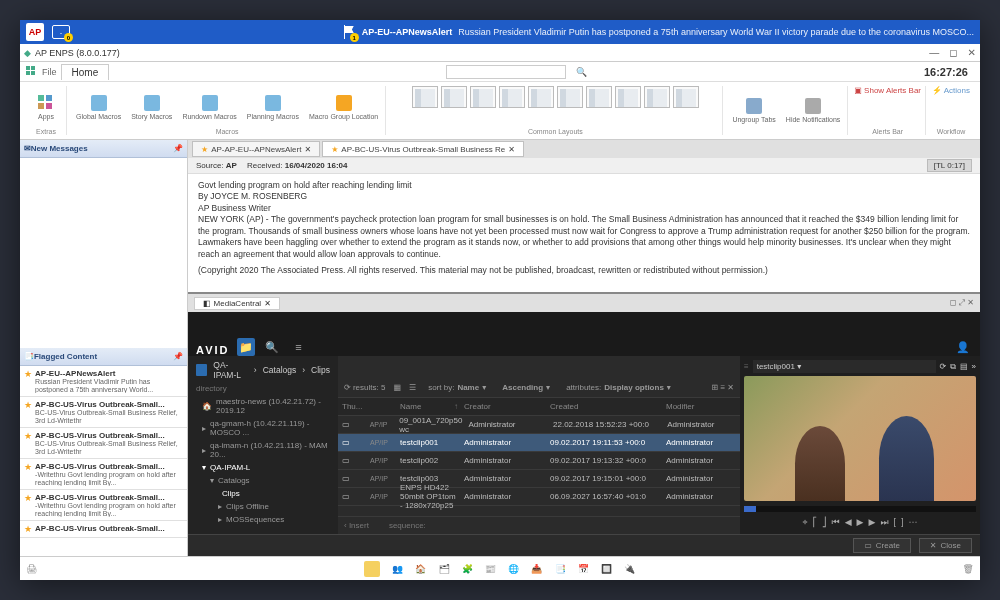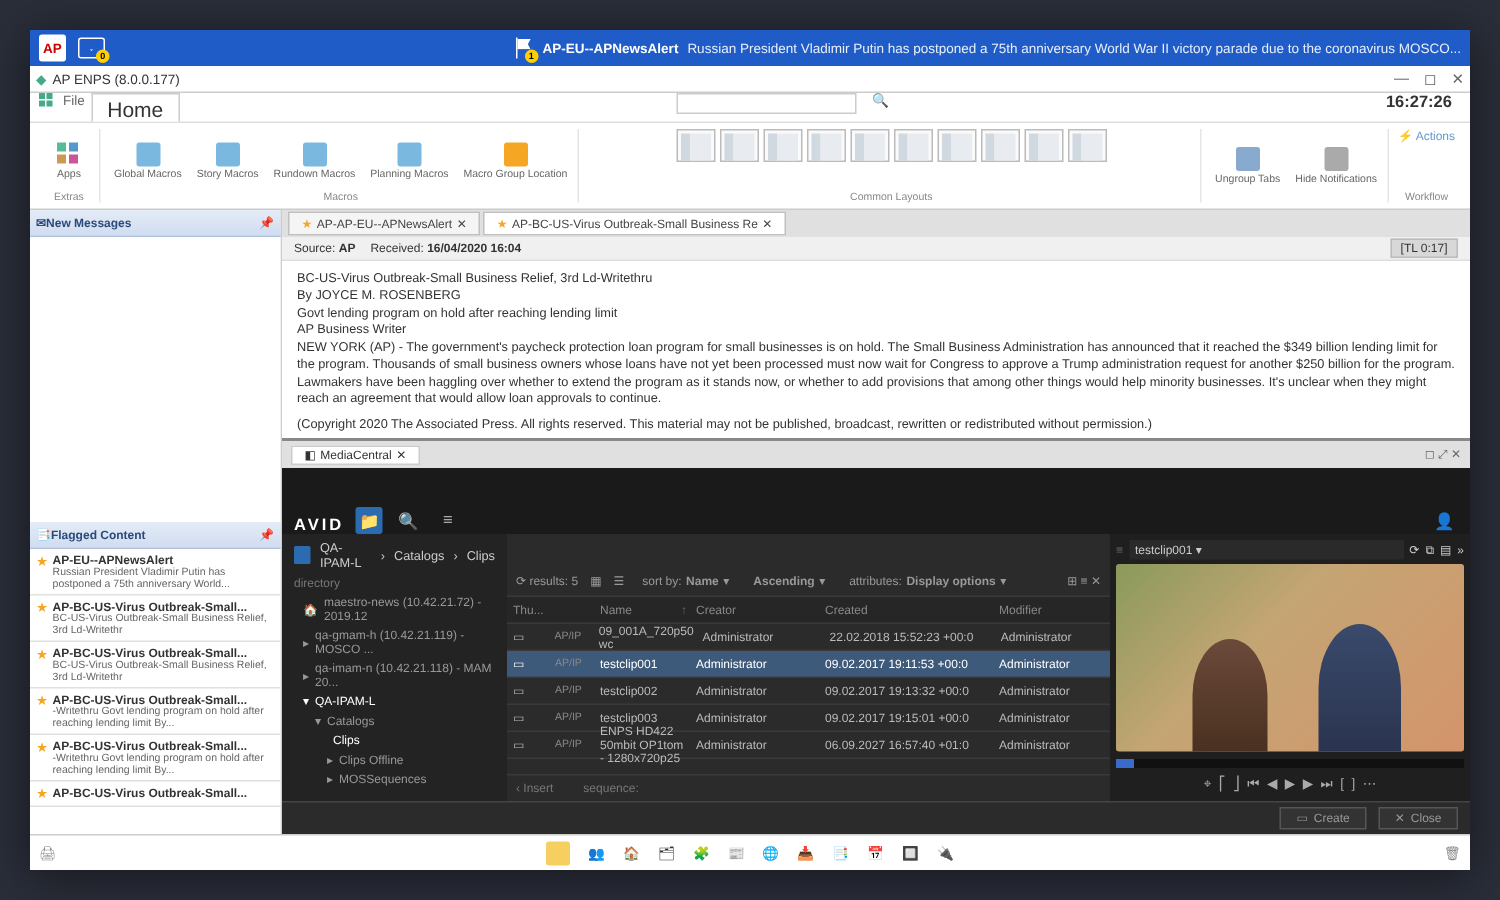--- a/index.html
+++ b/index.html
@@ -10,22 +10,22 @@
 .mail-ic{width:18px;height:14px;border:1.5px solid #fff;border-radius:2px;position:relative}
 .mail-ic::after{content:"";position:absolute;top:0;left:0;right:0;height:7px;border-bottom:1.5px solid #fff;clip-path:polygon(0 0,50% 100%,100% 0)}
 .badge{position:absolute;bottom:-3px;right:-3px;width:9px;height:9px;background:#ffcf00;border-radius:50%;display:flex;align-items:center;justify-content:center;font-size:6px;color:#000;font-weight:bold}
 .mail-wrap{position:relative}
 .alert-flag{margin-left:auto;display:flex;align-items:center;gap:6px}
 .flag-ic{width:14px;height:14px;position:relative}
 .flag-ic::before{content:"";position:absolute;left:2px;top:0;width:1.5px;height:14px;background:#fff}
 .flag-ic::after{content:"";position:absolute;left:3px;top:1px;width:9px;height:7px;background:#fff;clip-path:polygon(0 0,100% 0,80% 50%,100% 100%,0 100%)}
 .titlebar{height:18px;background:#fff;border-bottom:1px solid #ccc;display:flex;align-items:center;padding:0 4px;gap:4px}
 .wincontrols{margin-left:auto;display:flex;gap:10px;font-size:10px;color:#666}
-.tabrow{height:20px;background:#fff;display:flex;padding:0 6px;gap:4px;border-bottom:1px solid #ddd}
-.hometab{padding:2px 10px;border:1px solid #ccc;border-bottom:none;background:#fff;font-size:14px}
+.tabrow{height:20px;background:#fff;display:flex;align-items:center;padding:0 6px;gap:4px;border-bottom:1px solid #ddd}
+.hometab{padding:2px 10px;border:1px solid #ccc;border-bottom:none;background:#fff;font-size:10px}
 .grid-ic{width:12px;height:12px;display:inline-block;background:linear-gradient(#4a8 0 0) 0 0/4px 4px no-repeat,linear-gradient(#4a8 0 0) 5px 0/4px 4px no-repeat,linear-gradient(#4a8 0 0) 0 5px/4px 4px no-repeat,linear-gradient(#4a8 0 0) 5px 5px/4px 4px no-repeat}
 .clock{margin-left:auto;font-weight:bold;font-size:11px;padding-right:6px}
 .searchbox{width:120px;height:14px;border:1px solid #ccc;margin-left:auto;margin-right:6px}
 .ribbon{height:58px;background:#fff;border-bottom:1px solid #ccc;display:flex;padding:4px 6px;gap:2px}
 .ribbon-group{display:flex;flex-direction:column;align-items:center;padding:0 4px;border-right:1px solid #e5e5e5}
 .ribbon-icons{display:flex;gap:4px;flex:1}
 .ribbon-btn{display:flex;flex-direction:column;align-items:center;justify-content:center;gap:2px;padding:2px 3px;min-width:32px}
 .ic-apps{width:16px;height:16px;background:linear-gradient(#5b9 0 0) 0 0/6px 6px no-repeat,linear-gradient(#59c 0 0) 8px 0/6px 6px no-repeat,linear-gradient(#c95 0 0) 0 8px/6px 6px no-repeat,linear-gradient(#c59 0 0) 8px 8px/6px 6px no-repeat}
 .ic-macro{width:16px;height:16px;background:#7ab8e0;border-radius:2px}
 .ic-group{width:16px;height:16px;background:#f5a623;border-radius:2px}
@@ -190,20 +190,26 @@
         <div class="ribbon-btn">
             <span class="ic-macro" style="background:#8ac"></span>
             <span class="ribbon-label">Ungroup Tabs</span>
           </div>
         <div class="ribbon-btn">
             <span class="ic-macro" style="background:#aaa"></span>
             <span class="ribbon-label">Hide Notifications</span>
           </div>
       </div>
     </div>
+    <div class="ribbon-group">
+      <div class="ribbon-icons" style="flex-direction:column;gap:2px;align-items:flex-start">
+        <span style="font-size:8px;color:#c44">▣ <span>Show Alerts Bar</span></span>
+      </div>
+      <span class="group-label">Alerts Bar</span>
+    </div>
     <div class="ribbon-group" style="border:none">
       <div class="ribbon-icons" style="flex-direction:column;gap:2px;align-items:flex-start">
         <span style="font-size:8px;color:#69c">⚡ <span>Actions</span></span>
       </div>
       <span class="group-label">Workflow</span>
     </div>
   </div>
 
   <div class="body">
     <div class="leftcol">
@@ -269,23 +275,22 @@
             <span>✕</span>
           </div>
       </div>
       <div class="story-info">
         <span><span>Source:</span> <b>AP</b></span>
         <span><span>Received:</span> <b>16/04/2020 16:04</b></span>
         <span class="tl">[TL 0:17]</span>
       </div>
       <div class="story-body">
         <div id="story-lines">
-            <div>BC-US-Virus Outbreak-Small Business Relief, 3rd Ld-Writethru</div>
+            <div>Govt lending program on hold after reaching lending limit</div>
             <div>By JOYCE M. ROSENBERG</div>
-            <div>Govt lending program on hold after reaching lending limit</div>
             <div>AP Business Writer</div>
           </div>
         <p>NEW YORK (AP) - The government's paycheck protection loan program for small businesses is on hold. The Small Business Administration has announced that it reached the $349 billion lending limit for the program. Thousands of small business owners whose loans have not yet been processed must now wait for Congress to approve a Trump administration request for another $250 billion for the program. Lawmakers have been haggling over whether to extend the program as it stands now, or whether to add provisions that among other things would help minority businesses. It's unclear when they might reach an agreement that would allow loan approvals to continue.</p>
         <p>(Copyright 2020 The Associated Press. All rights reserved. This material may not be published, broadcast, rewritten or redistributed without permission.)</p>
 
       </div>
 
       <div class="mc-panel">
         <div class="mc-tab">
           <div class="mc-tab-btn">◧ <span>MediaCentral</span> ✕</div>

